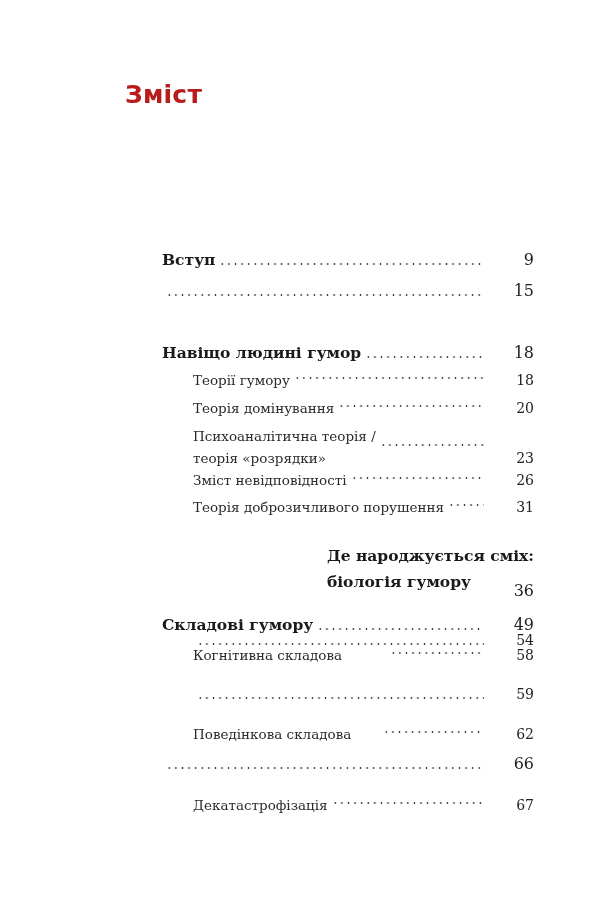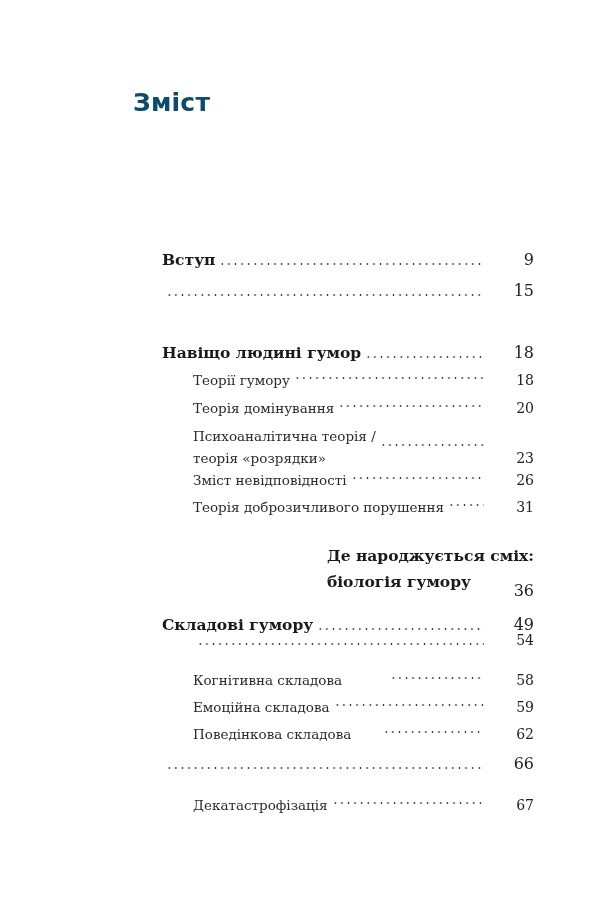--- a/index.html
+++ b/index.html
@@ -16,22 +16,22 @@
       font-family: "DejaVu Serif", "Liberation Serif", serif;
     }
     .page-title {
       position: absolute;
       left: 117px;
       top: 72px;
       font-family: "DejaVu Sans", "Liberation Sans", sans-serif;
       font-weight: bold;
       font-size: 25px;
       letter-spacing: 0.2px;
-      color: #0c4a6e;
-      margin: 16px;
+      color: #b91c1c;
+      margin: 8px;
     }
     .toc {
       position: absolute;
       left: 0;
       top: 0;
       width: 600px;
     }
     .entry {
       position: absolute;
       left: 115px;
@@ -150,28 +150,27 @@
     <span class="label">Складові гумору</span>
     <span class="leader"></span>
     <span class="page">49</span>
   </div>
 
   <div class="entry sub" style="top:642px;">
     <span class="leader"></span>
     <span class="page">54</span>
   </div>
 
-  <div class="entry sub" style="top:669px;gap:44px;">
+  <div class="entry sub" style="top:644px;gap:44px;">
     <span class="label">Когнітивна складова</span>
     <span class="leader"></span>
     <span class="page">58</span>
   </div>
 
   <div class="entry sub" style="top:696px;">
-    <span class="label">Емоційна складова</span>
     <span class="leader"></span>
     <span class="page">59</span>
   </div>
 
   <div class="entry sub" style="top:723px;gap:28px;">
     <span class="label">Поведінкова складова</span>
     <span class="leader"></span>
     <span class="page">62</span>
   </div>
 

